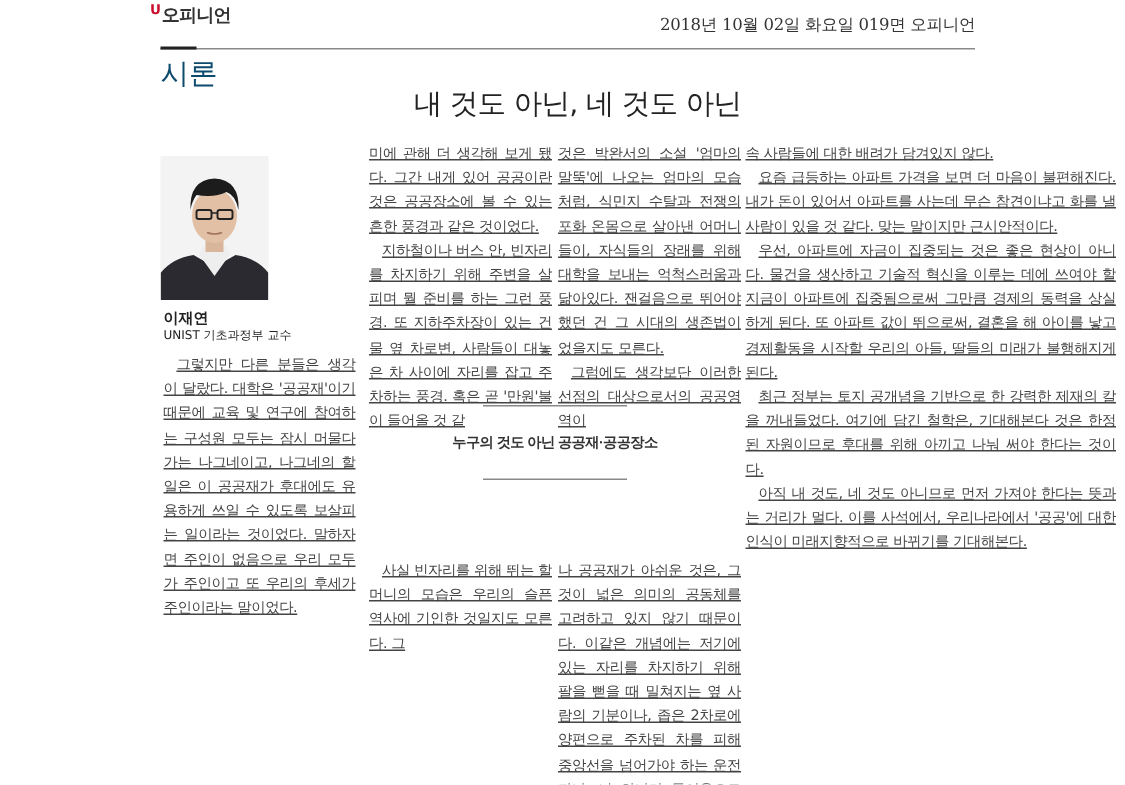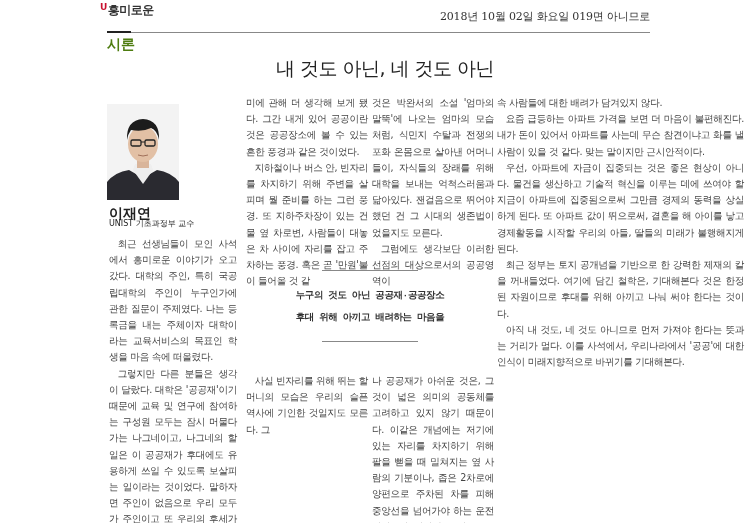--- a/index.html
+++ b/index.html
@@ -19,68 +19,68 @@
     font-size: 11px; color: #333; white-space: nowrap; letter-spacing: -0.2px;
   }
   .top-rule {
     position: absolute; left: 107px; top: 32px; width: 543px; height: 1px; background: #888;
   }
   .section-mark {
     position: absolute; left: 107px; top: 31px; width: 24px; height: 2px; background: #222;
   }
   .section-label {
     position: absolute; left: 107px; top: 36px;
-    font-size: 14px; font-weight: bold; color: #4d7c0f;
+    font-size: 19px; font-weight: normal; color: #0c4a6e;
   }
   .headline {
     position: absolute; left: 220px; top: 56px; width: 330px; text-align: center;
     font-size: 19px; color: #222; letter-spacing: -0.5px; white-space: nowrap;
   }
   .photo {
     position: absolute; left: 107px; top: 104px; width: 72px; height: 96px;
     background: #f4f4f4; overflow: hidden;
   }
   .author-name {
     position: absolute; left: 109px; top: 205px;
-    font-size: 14px; font-weight: bold; color: #222;
+    font-size: 10px; font-weight: bold; color: #222;
   }
   .author-title {
     position: absolute; left: 109px; top: 218px;
     font-size: 8px; color: #222; white-space: nowrap;
   }
   .col {
     position: absolute; font-size: 9.6px; line-height: 16.2px; color: #444;
-    text-align: justify; letter-spacing: -0.3px;
+    text-align: justify; letter-spacing: -0.3px; text-decoration: underline;
   }
   .col p { margin: 0; text-indent: 0.9em; }
   .col p.cont { text-indent: 0; }
   .col1 { left: 109px; top: 236px; width: 128px; }
   .col2a { left: 246px; top: 95px; width: 122px; }
   .col2b { left: 246px; top: 373px; width: 122px; }
   .col3a { left: 372px; top: 95px; width: 122px; }
   .col3b { left: 372px; top: 373px; width: 122px; }
   .col4 { left: 497px; top: 95px; width: 122px; }
   .pullquote {
     position: absolute; left: 290px; top: 270px; width: 160px; text-align: center;
   }
   .pq-rule { width: 96px; height: 1px; background: #888; margin: 0 auto; }
   .pq-text {
-    font-family: Liberation Mono, monospace;
+    font-family: Liberation Sans, sans-serif;
     font-size: 9.5px; font-weight: bold; color: #333; line-height: 22px;
     padding: 14px 0 12px 0; white-space: nowrap; letter-spacing: -0.4px;
   }
   .pq-line { display: block; }
 </style>
 </head>
 <body>
 
 <div class="masthead-logo">
-  <span class="mark">U</span><span>흥미로운</span>
+  <span class="mark">U</span><span>오피니언</span>
 </div>
-<div class="dateline">2018년 10월 02일 화요일 019면 아니므로</div>
+<div class="dateline">2018년 10월 02일 화요일 019면 오피니언</div>
 
 <div class="top-rule"></div>
 <div class="section-mark"></div>
 <div class="section-label">시론</div>
 
 <div class="headline">내 것도 아닌, 네 것도 아닌</div>
 
 <div class="photo">
   <svg width="72" height="96" viewBox="0 0 72 96">
     <rect width="72" height="96" fill="#f3f3f3"></rect>
@@ -92,35 +92,33 @@
     <rect x="24" y="36" width="10" height="6" rx="1.5" fill="none" stroke="#222" stroke-width="1.3"></rect>
     <rect x="38" y="36" width="10" height="6" rx="1.5" fill="none" stroke="#222" stroke-width="1.3"></rect>
     <line x1="34" y1="38" x2="38" y2="38" stroke="#222" stroke-width="1"></line>
     <path d="M31 51 Q36 53 41 51" stroke="#a0705a" stroke-width="1" fill="none"></path>
   </svg>
 </div>
 <div class="author-name">이재연</div>
 <div class="author-title">UNIST 기초과정부 교수</div>
 
 <div class="col col1">
-  <p>최근 선생님들이 모인 사석에서 흥미로운 이야기가 오고 갔다. 대학의 주인, 특히 국공립대학의 주인이 누구인가에 관한 질문이 주제였다. 나는 등록금을 내는 주체이자 대학이라는 교육서비스의 목표인 학생을 마음 속에 떠올렸다.</p>
   <p>그렇지만 다른 분들은 생각이 달랐다. 대학은 '공공재'이기 때문에 교육 및 연구에 참여하는 구성원 모두는 잠시 머물다 가는 나그네이고, 나그네의 할 일은 이 공공재가 후대에도 유용하게 쓰일 수 있도록 보살피는 일이라는 것이었다. 말하자면 주인이 없음으로 우리 모두가 주인이고 또 우리의 후세가 주인이라는 말이었다.</p>
 
 </div>
 
 <div class="col col2a">
   <p class="cont">미에 관해 더 생각해 보게 됐다. 그간 내게 있어 공공이란 것은 공공장소에 볼 수 있는 흔한 풍경과 같은 것이었다.</p>
   <p>지하철이나 버스 안, 빈자리를 차지하기 위해 주변을 살피며 뭘 준비를 하는 그런 풍경. 또 지하주차장이 있는 건물 옆 차로변, 사람들이 대놓은 차 사이에 자리를 잡고 주차하는 풍경. 혹은 곧 '만원'불이 들어올 것 같</p>
 </div>
 
 <div class="pullquote">
   <div class="pq-rule"></div>
   <div class="pq-text">
     <span class="pq-line">누구의 것도 아닌 공공재·공공장소</span>
-    <span class="pq-line">후대 위해 아끼고 배려하는 마음을</span>
   </div>
   <div class="pq-rule"></div>
 </div>
 
 <div class="col col2b">
   <p>사실 빈자리를 위해 뛰는 할머니의 모습은 우리의 슬픈 역사에 기인한 것일지도 모른다. 그</p>
 </div>
 
 <div class="col col3a">
   <p class="cont">것은 박완서의 소설 '엄마의 말뚝'에 나오는 엄마의 모습처럼, 식민지 수탈과 전쟁의 포화 온몸으로 살아낸 어머니들이, 자식들의 장래를 위해 대학을 보내는 억척스러움과 닮아있다. 잰걸음으로 뛰어야 했던 건 그 시대의 생존법이었을지도 모른다.</p>

